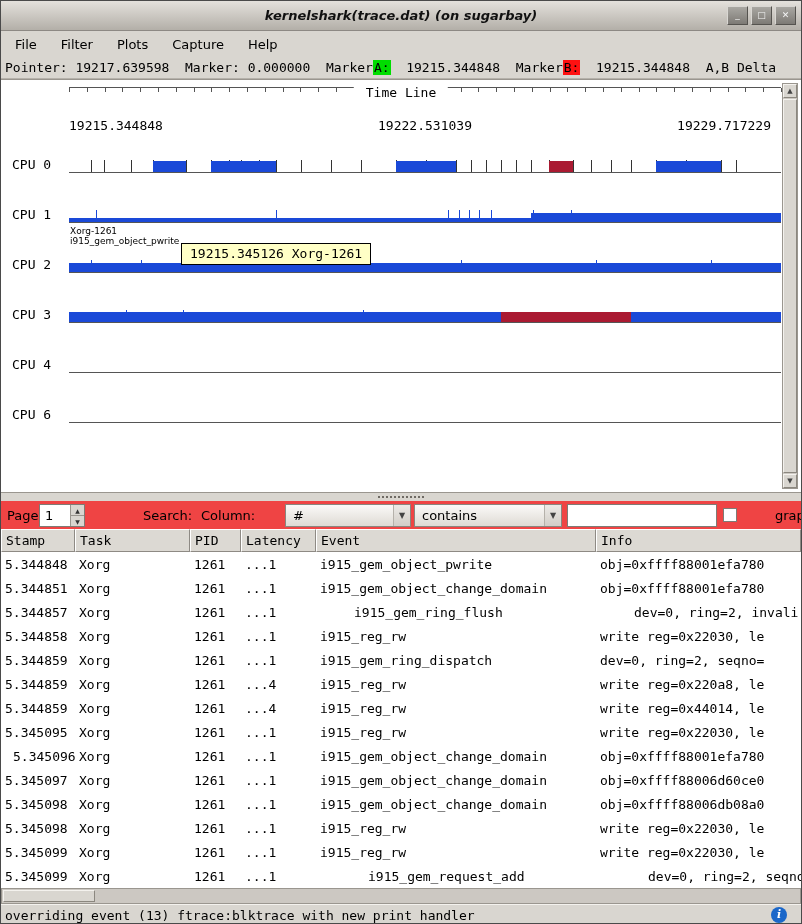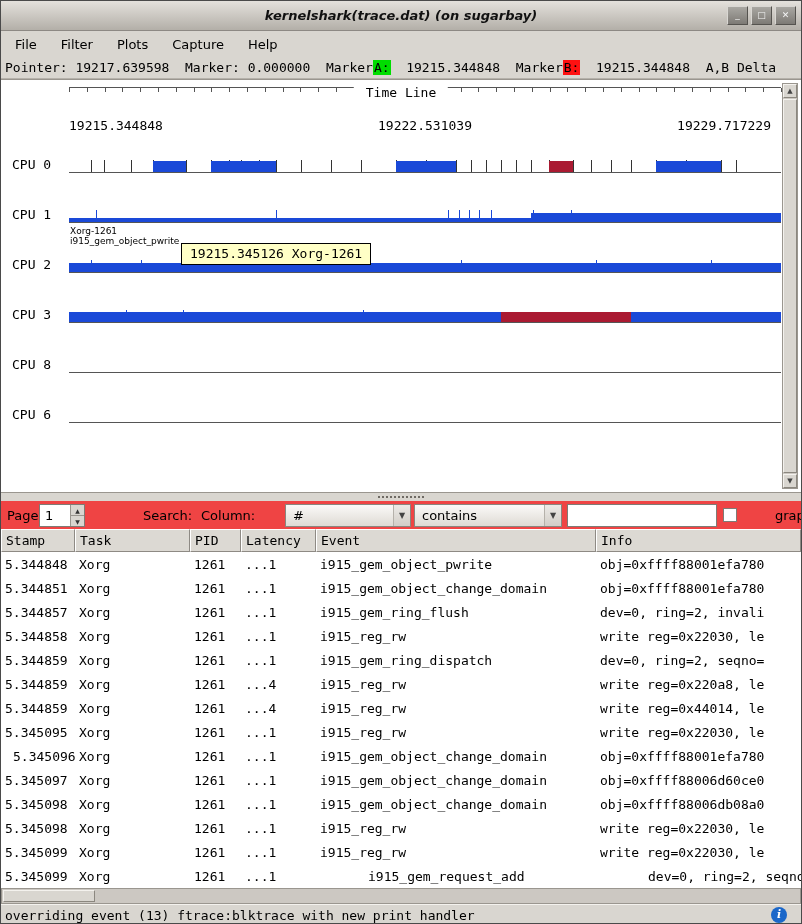--- a/index.html
+++ b/index.html
@@ -285,21 +285,21 @@
           <div class="cpu-track">
             <div class="baseline"></div>
             <div class="evt-tick" style="left: 8%; background: rgb(26, 73, 216);"></div>
             <div class="evt-tick" style="left: 16%; background: rgb(26, 73, 216);"></div>
             <div class="evt-tick" style="left: 41.3%; background: rgb(26, 73, 216);"></div>
             <div class="task-bar" style="left: 0%; width: 100%; height: 10px; background: rgb(26, 73, 216);"></div>
             <div class="task-bar" style="left: 60.7%; width: 18.3%; height: 10px; background: rgb(170, 26, 50);"></div>
           </div>
         </div>
         <div class="cpu-band">
-          <div class="cpu-label">CPU 8</div>
+          <div class="cpu-label">CPU 4</div>
           <div class="cpu-track">
             <div class="baseline"></div>
           </div>
         </div>
         <div class="cpu-band">
           <div class="cpu-label">CPU 6</div>
           <div class="cpu-track">
             <div class="baseline"></div>
           </div>
         </div>
@@ -367,21 +367,21 @@
         <div class="td" style="width: 51px;">1261</div>
         <div class="td" style="width: 75px;">...1</div>
         <div class="td" style="width: 280px;">i915_gem_object_change_domain</div>
         <div class="td" style="flex: 1 1 0%;">obj=0xffff88001efa780</div>
       </div>
       <div class="tr">
         <div class="td" style="width: 74px;">5.344857</div>
         <div class="td" style="width: 115px;">Xorg</div>
         <div class="td" style="width: 51px;">1261</div>
         <div class="td" style="width: 75px;">...1</div>
-        <div class="td" style="width: 280px;">i915_gem_ring_flush</div>
+        <div class="td" style="width: 280px; margin-left: 34px;">i915_gem_ring_flush</div>
         <div class="td" style="flex: 1 1 0%;">dev=0, ring=2, invali</div>
       </div>
       <div class="tr">
         <div class="td" style="width: 74px;">5.344858</div>
         <div class="td" style="width: 115px;">Xorg</div>
         <div class="td" style="width: 51px;">1261</div>
         <div class="td" style="width: 75px;">...1</div>
         <div class="td" style="width: 280px;">i915_reg_rw</div>
         <div class="td" style="flex: 1 1 0%;">write reg=0x22030, le</div>
       </div>

